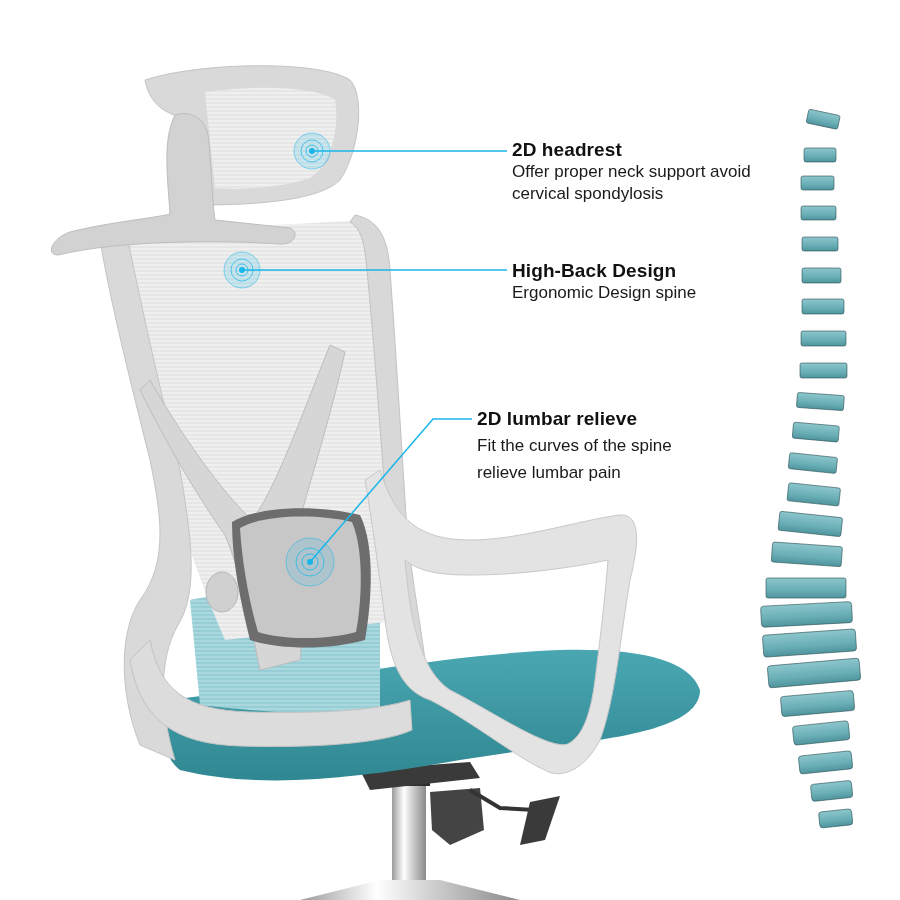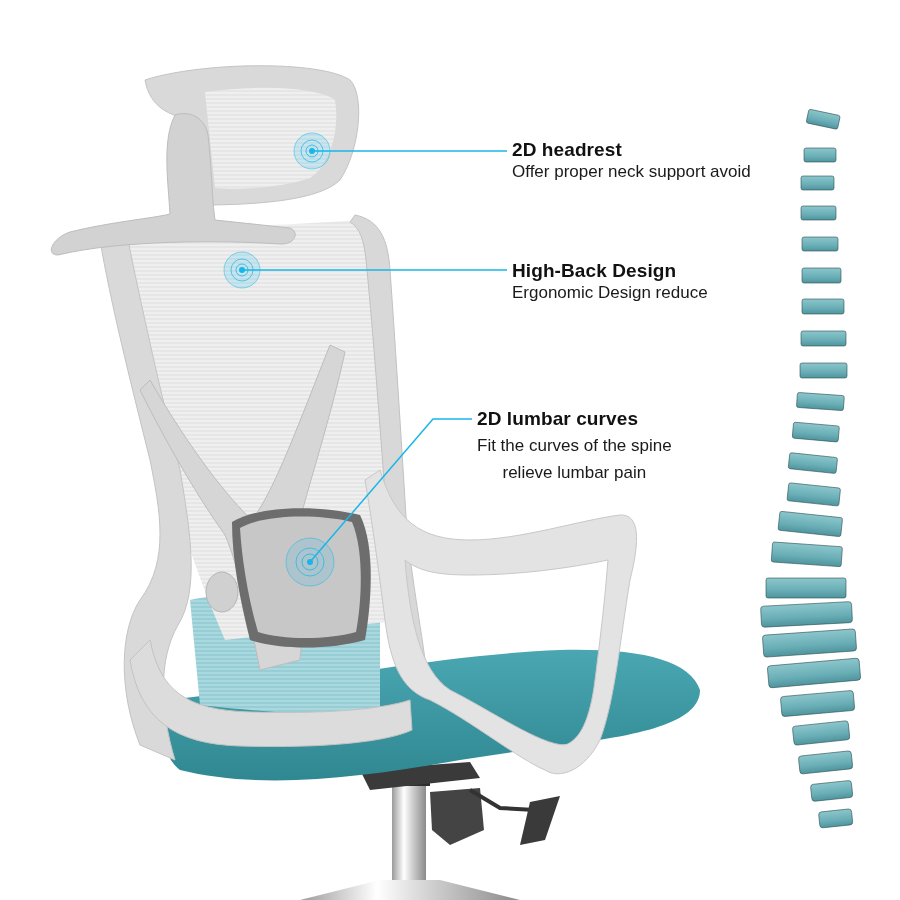--- a/index.html
+++ b/index.html
@@ -1,20 +1,20 @@
 <!DOCTYPE html>
 <html><head>
 <meta charset="utf-8">
 <style>
   html, body { margin: 0; padding: 0; background: #ffffff; }
   body { width: 900px; height: 900px; position: relative; overflow: hidden; font-family: "Liberation Sans", "DejaVu Sans", sans-serif; }
   .canvas { position: absolute; left: 0; top: 0; width: 900px; height: 900px; }
   .feature { position: absolute; color: #111; }
   .feature .title { font-weight: 700; font-size: 19px; line-height: 22px; letter-spacing: 0.1px; }
-  .feature .line { font-size: 17px; line-height: 22px; color: #1a1a1a; text-align: center; }
+  .feature .line { font-size: 17px; line-height: 22px; color: #1a1a1a; }
   #f-headrest { left: 512px; top: 139px; }
   #f-highback { left: 512px; top: 260px; }
   #f-lumbar  { left: 477px; top: 406px; }
   #f-lumbar .line { line-height: 27px; }
   #f-lumbar .title { line-height: 26px; }
   svg { position: absolute; left: 0; top: 0; }
 </style>
 </head>
 <body>
 
@@ -175,26 +175,27 @@
         </g>
       <g transform="rotate(-6 830 817)">
           <rect x="819" y="811" width="33" height="16" rx="3" fill="url(#vertGrad)" stroke="#2a4e52" stroke-width="0.6"></rect>
         </g>
     </g>
   </svg>
 
   <div class="feature" id="f-headrest">
     <div class="title">2D  headrest</div>
     <div class="line">Offer proper neck support avoid</div>
+    <div class="line">cervical spondylosis</div>
   </div>
 
   <div class="feature" id="f-highback">
     <div class="title">High-Back Design</div>
-    <div class="line">Ergonomic Design reduce</div>
+    <div class="line">Ergonomic Design spine</div>
   </div>
 
   <div class="feature" id="f-lumbar">
-    <div class="title">2D lumbar curves</div>
+    <div class="title">2D lumbar relieve</div>
     <div class="line">Fit the curves of the spine</div>
     <div class="line">relieve lumbar pain</div>
   </div>
 
 </div>
 
 </body></html>

